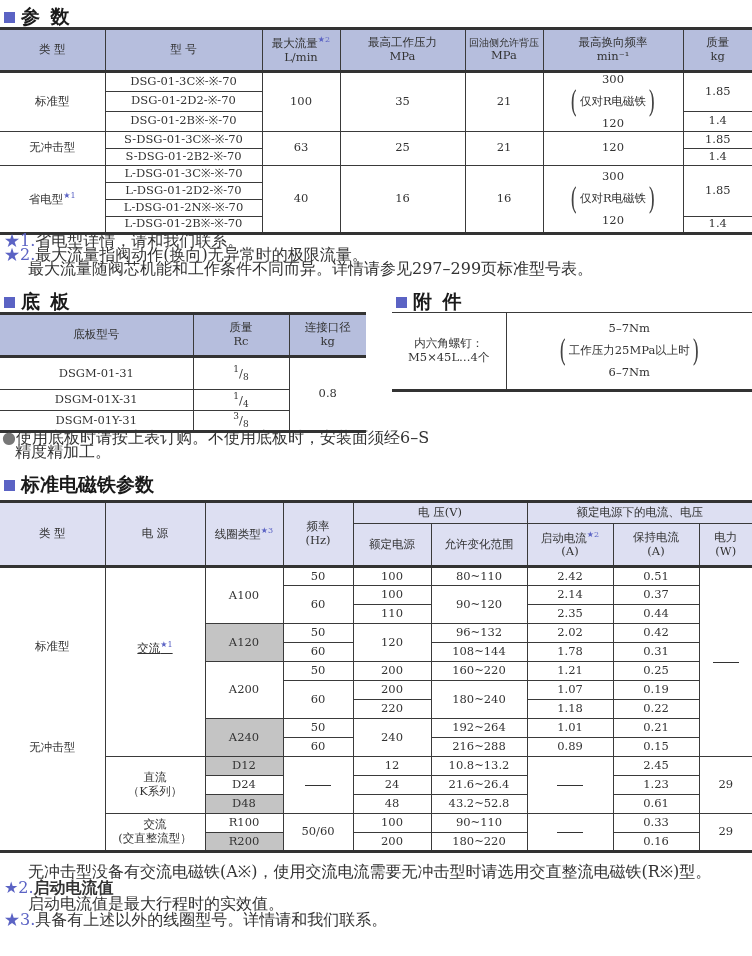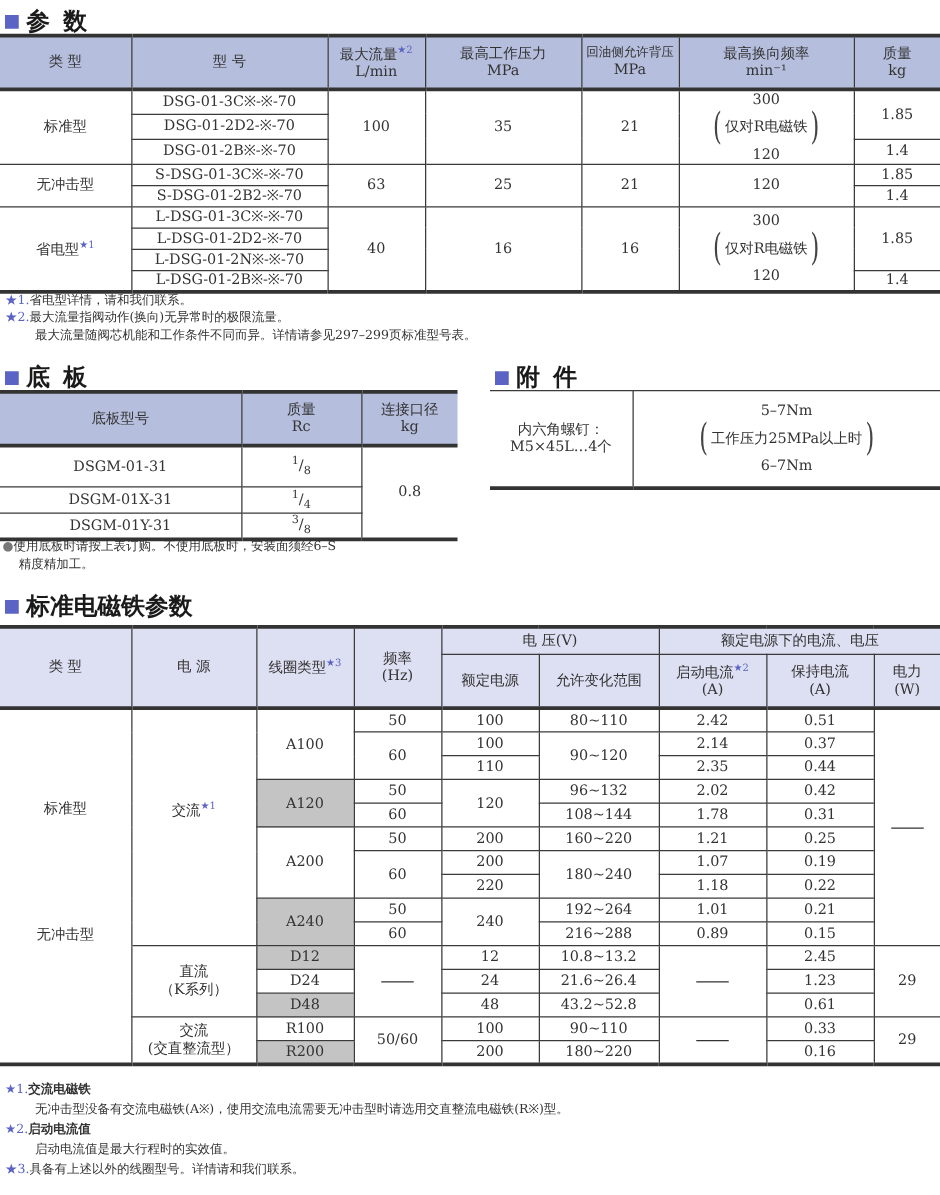--- a/index.html
+++ b/index.html
@@ -24,21 +24,21 @@
   .t3 th { background: #dddff2; }
   .tbl-top { border-top: 3px solid #333 !important; }
   .tbl-bot { border-bottom: 3px solid #333 !important; }
   .hdr-bot { border-bottom: 3px solid #333 !important; }
   .noL { border-left: none !important; }
   .noR { border-right: none !important; }
   .star { color: #5b63c4; font-size: 8px; vertical-align: super; }
   .grey { background: #c4c4c4; }
   .paren-wrap { display: inline-flex; align-items: center; }
   .paren { font-size: 30px; line-height: 1; font-weight: 100; color: #444; transform: scaleX(0.6); }
-  .note { position: absolute; font-size: 10px; line-height: 14px; color: #333; }
+  .note { position: absolute; font-size: 16px; line-height: 14px; color: #333; }
   .note .s { color: #5b63c4; }
   .note b { font-family: "DejaVu Sans", "Liberation Sans", sans-serif; }
   .dash { display: inline-block; width: 26px; border-top: 1px solid #333; vertical-align: middle; }
   .frac sup, .frac sub { font-size: 9px; }
 </style>
 </head>
 <body>
 
 <div class="sec-title" style="left:4px; top:4px;">
   <span class="sq"></span>
@@ -237,21 +237,21 @@
   <tr style="height:43px;">
     <th class="hdr-bot"><span>额定电源</span></th>
     <th class="hdr-bot"><span>允许变化范围</span></th>
     <th class="hdr-bot"><span>启动电流</span><span class="star">★2</span><br><span>(A)</span></th>
     <th class="hdr-bot"><span>保持电流</span><br><span>(A)</span></th>
     <th class="hdr-bot noR"><span>电力</span><br><span>(W)</span></th>
   </tr>
 
   <tr style="height:19px;">
     <td rowspan="10" class="noL" style="border-bottom:none; vertical-align:top; padding-top:72px;">标准型</td>
-    <td rowspan="10" style="vertical-align:top; padding-top:72px;"><span>交流</span><span class="star">★1</span></td>
+    <td rowspan="10" style="vertical-align:top; padding-top:72px;text-decoration:underline;"><span>交流</span><span class="star">★1</span></td>
     <td rowspan="3">A100</td>
     <td>50</td>
     <td>100</td>
     <td>80~110</td>
     <td>2.42</td>
     <td>0.51</td>
     <td rowspan="10" class="noR"><span class="dash"></span></td>
   </tr>
   <tr style="height:19px;">
     <td rowspan="2">60</td>
@@ -359,18 +359,17 @@
   <tr style="height:19px;">
     <td class="grey tbl-bot">R200</td>
     <td class="tbl-bot">200</td>
     <td class="tbl-bot">180~220</td>
     <td class="tbl-bot">0.16</td>
   </tr>
 </tbody>
   </table>
 
 <div class="note" style="left:4px; top:864px; line-height:16px;">
-  <div><span class="s">★1.</span><b>交流电磁铁</b></div>
   <div style="padding-left:24px;">无冲击型没备有交流电磁铁(A※)，使用交流电流需要无冲击型时请选用交直整流电磁铁(R※)型。</div>
   <div><span class="s">★2.</span><b>启动电流值</b></div>
   <div style="padding-left:24px;">启动电流值是最大行程时的实效值。</div>
   <div><span class="s">★3.</span><span>具备有上述以外的线圈型号。详情请和我们联系。</span></div>
 </div>
 
 </body></html>

